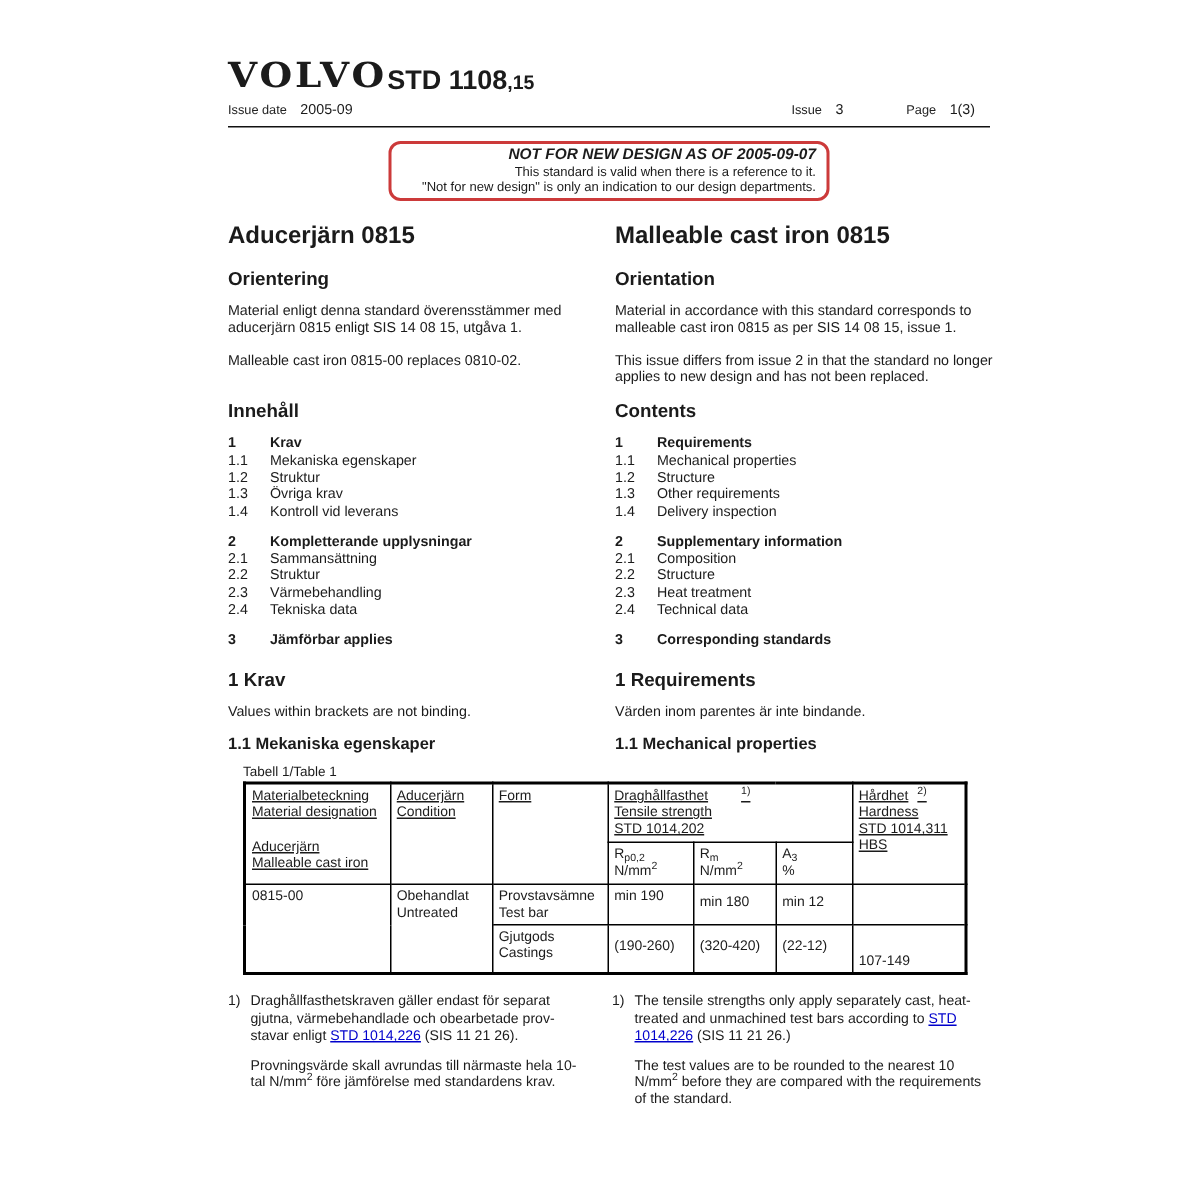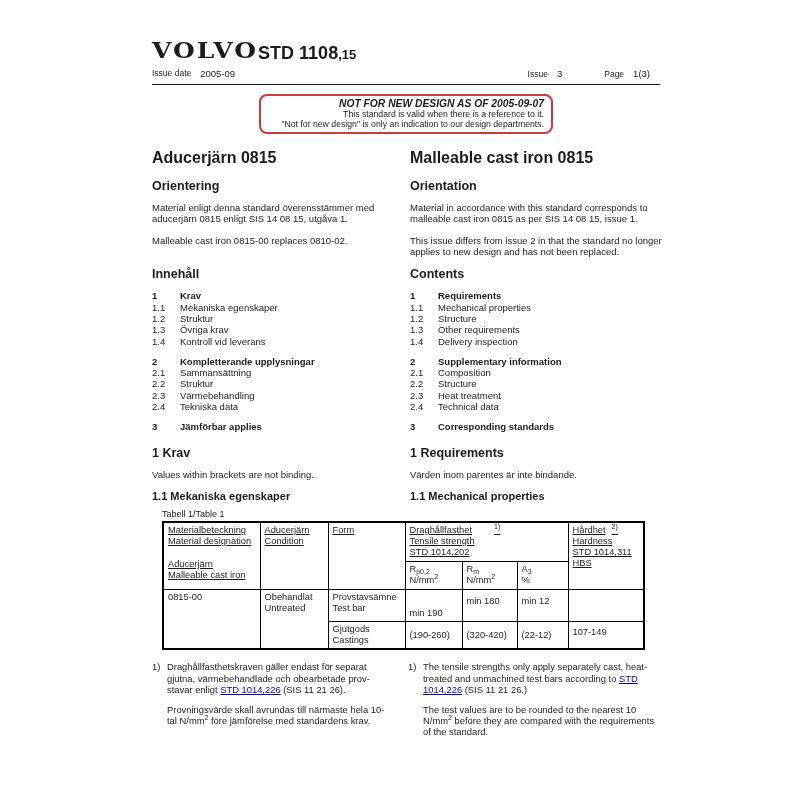--- a/index.html
+++ b/index.html
@@ -260,34 +260,34 @@
     <tr class="b">
       <td rowspan="2">0815-00</td>
       <td rowspan="2">
         <div>Obehandlat</div>
         <div>Untreated</div>
       </td>
       <td>
         <div>Provstavsämne</div>
         <div>Test bar</div>
       </td>
-      <td><span style="display:inline-block;margin-top:16px">min 190</span></td>
+      <td><span style="display:inline-block;margin-top:0">min 190</span></td>
       <td><span style="display:inline-block;margin-top:4px">min 180</span></td>
       <td><span style="display:inline-block;margin-top:4px">min 12</span></td>
       <td></td>
     </tr>
     <tr class="b">
       <td>
         <div>Gjutgods</div>
         <div>Castings</div>
       </td>
       <td><span style="display:inline-block;margin-top:6px">(190-260)</span></td>
       <td><span style="display:inline-block;margin-top:6px">(320-420)</span></td>
       <td><span style="display:inline-block;margin-top:6px">(22-12)</span></td>
-      <td><span style="display:inline-block;margin-top:3px">107-149</span></td>
+      <td><span style="display:inline-block;margin-top:16px">107-149</span></td>
     </tr>
   </tbody>
     </table>
 
   <div class="fns">
     <div class="fn">
       <span class="fn-marker">1)</span>
       <div class="fn-body">
         <p><span>Draghållfasthetskraven gäller endast för separat gjutna, värmebehandlade och obearbetade prov-stavar enligt </span><a class="stdlink">STD 1014,226</a><span> (SIS 11 21 26).</span></p>
         <p><span>Provningsvärde skall avrundas till närmaste hela 10-tal N/mm</span><sup>2</sup><span> före jämförelse med standardens krav.</span></p>

